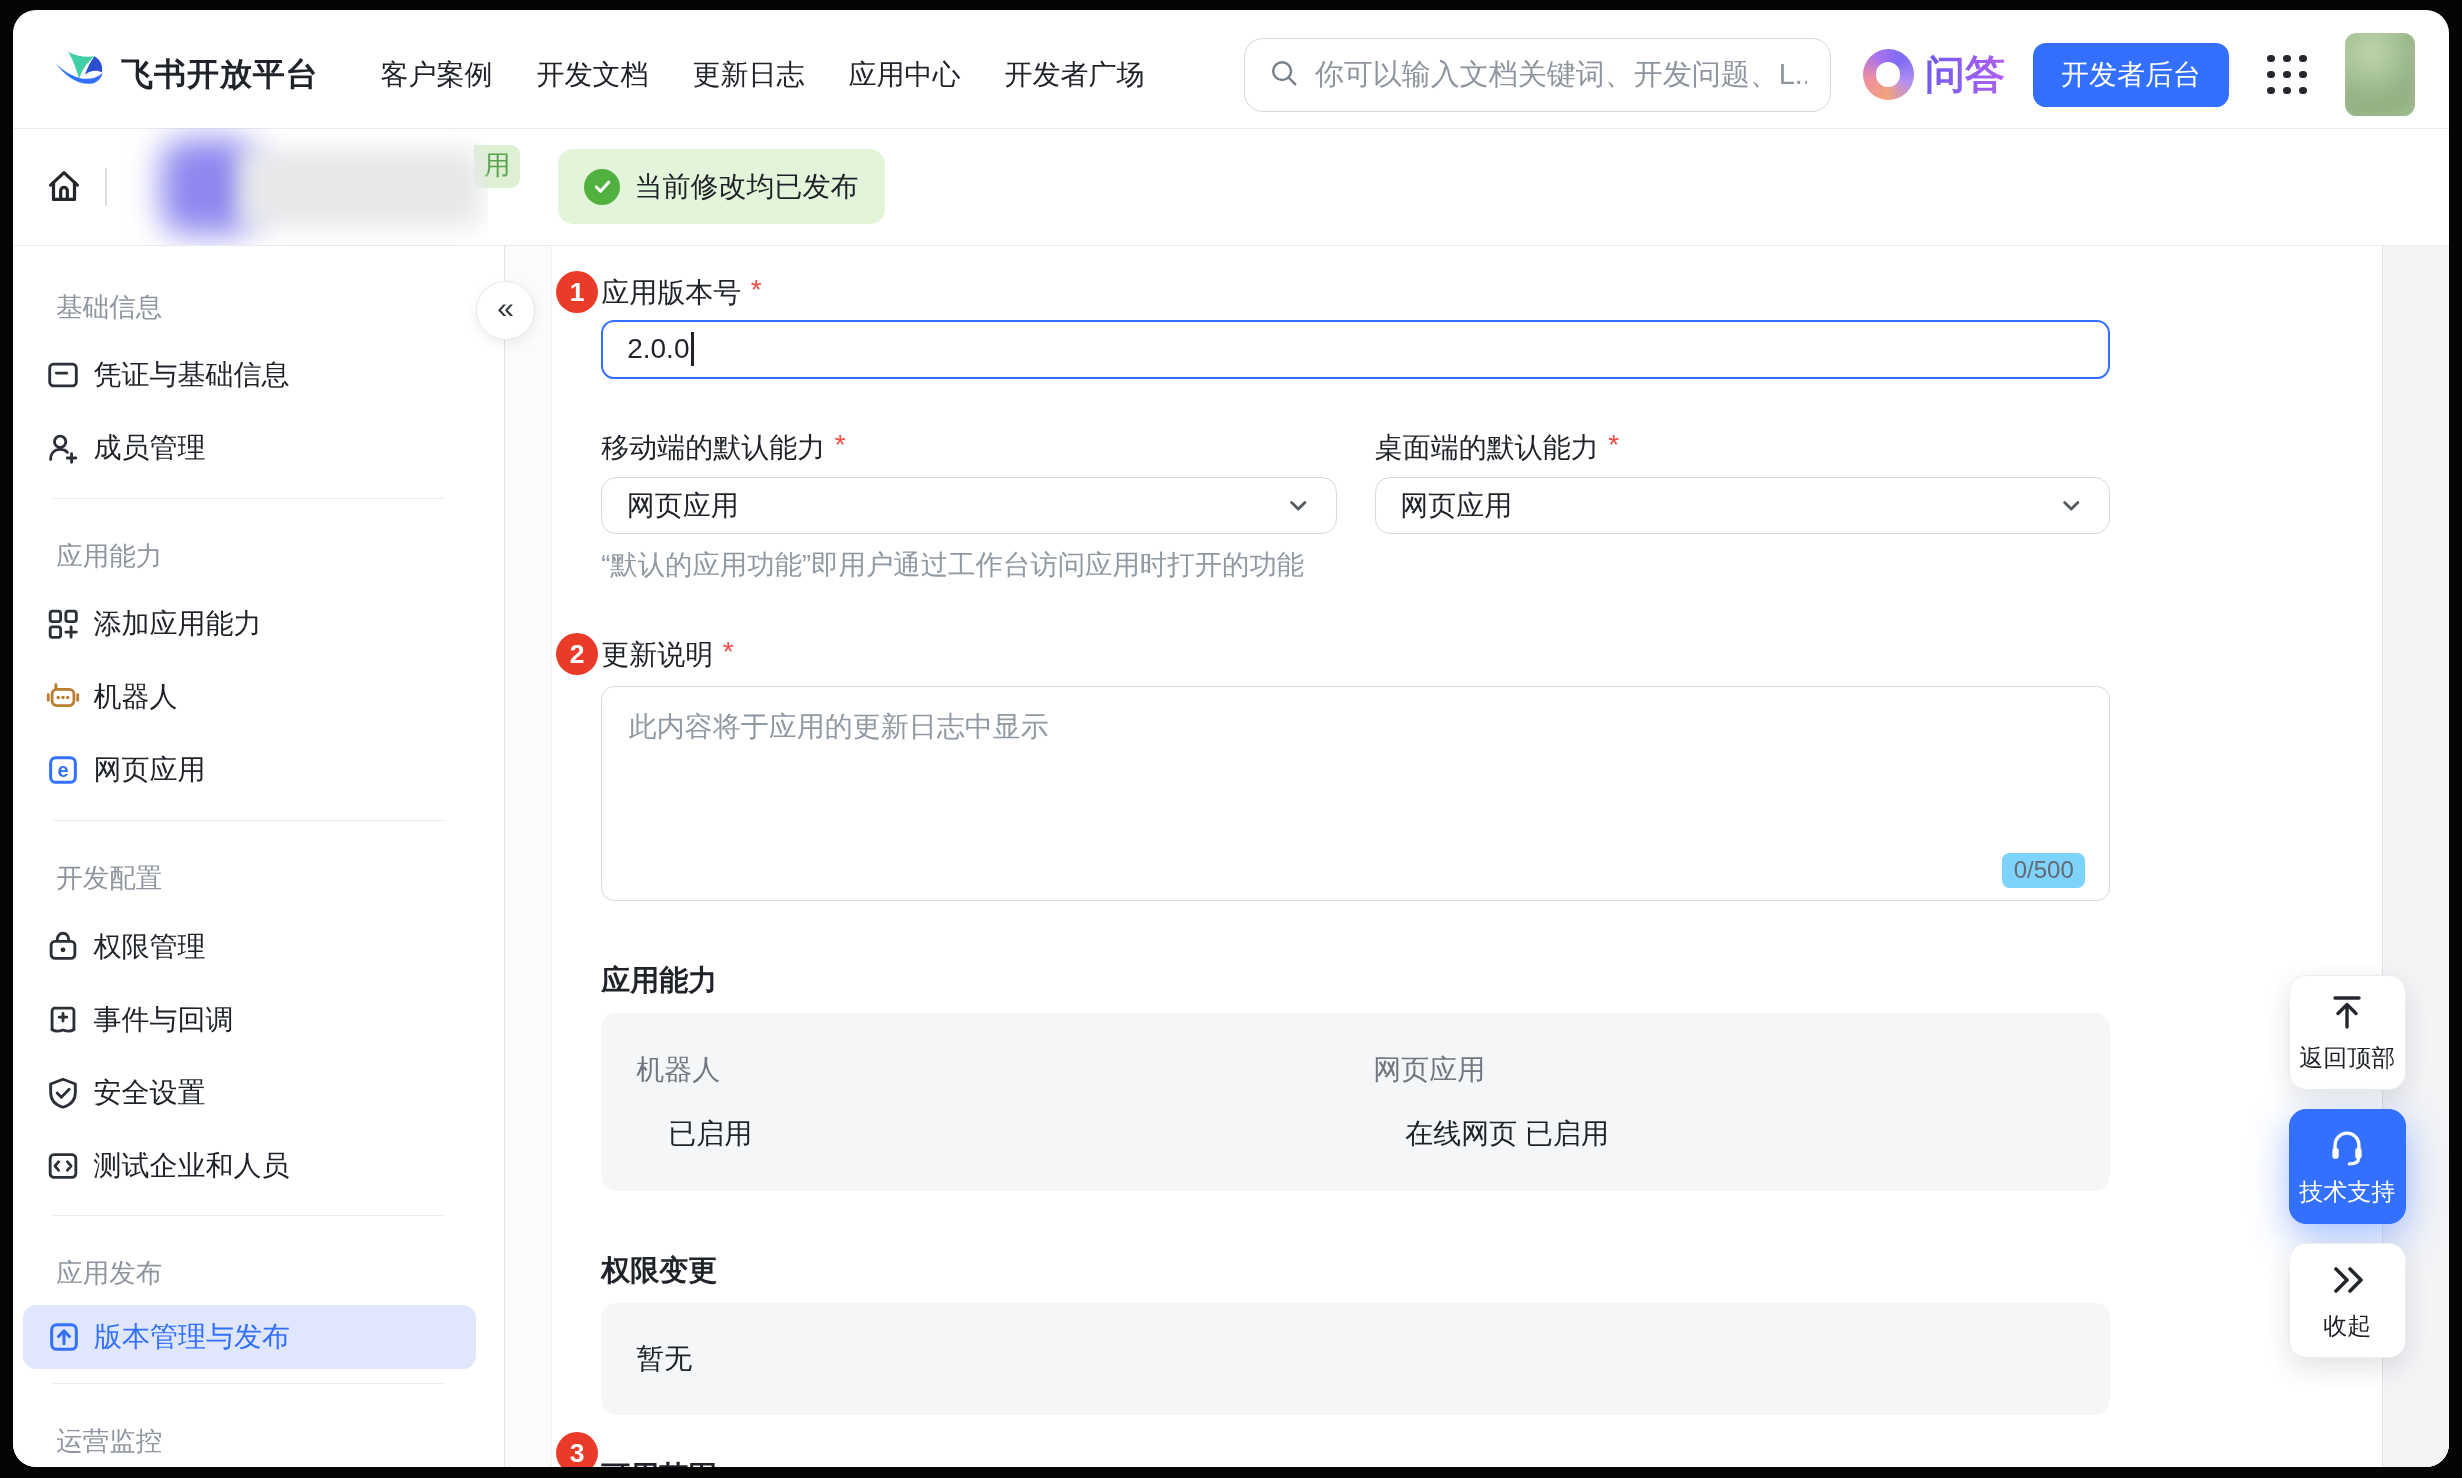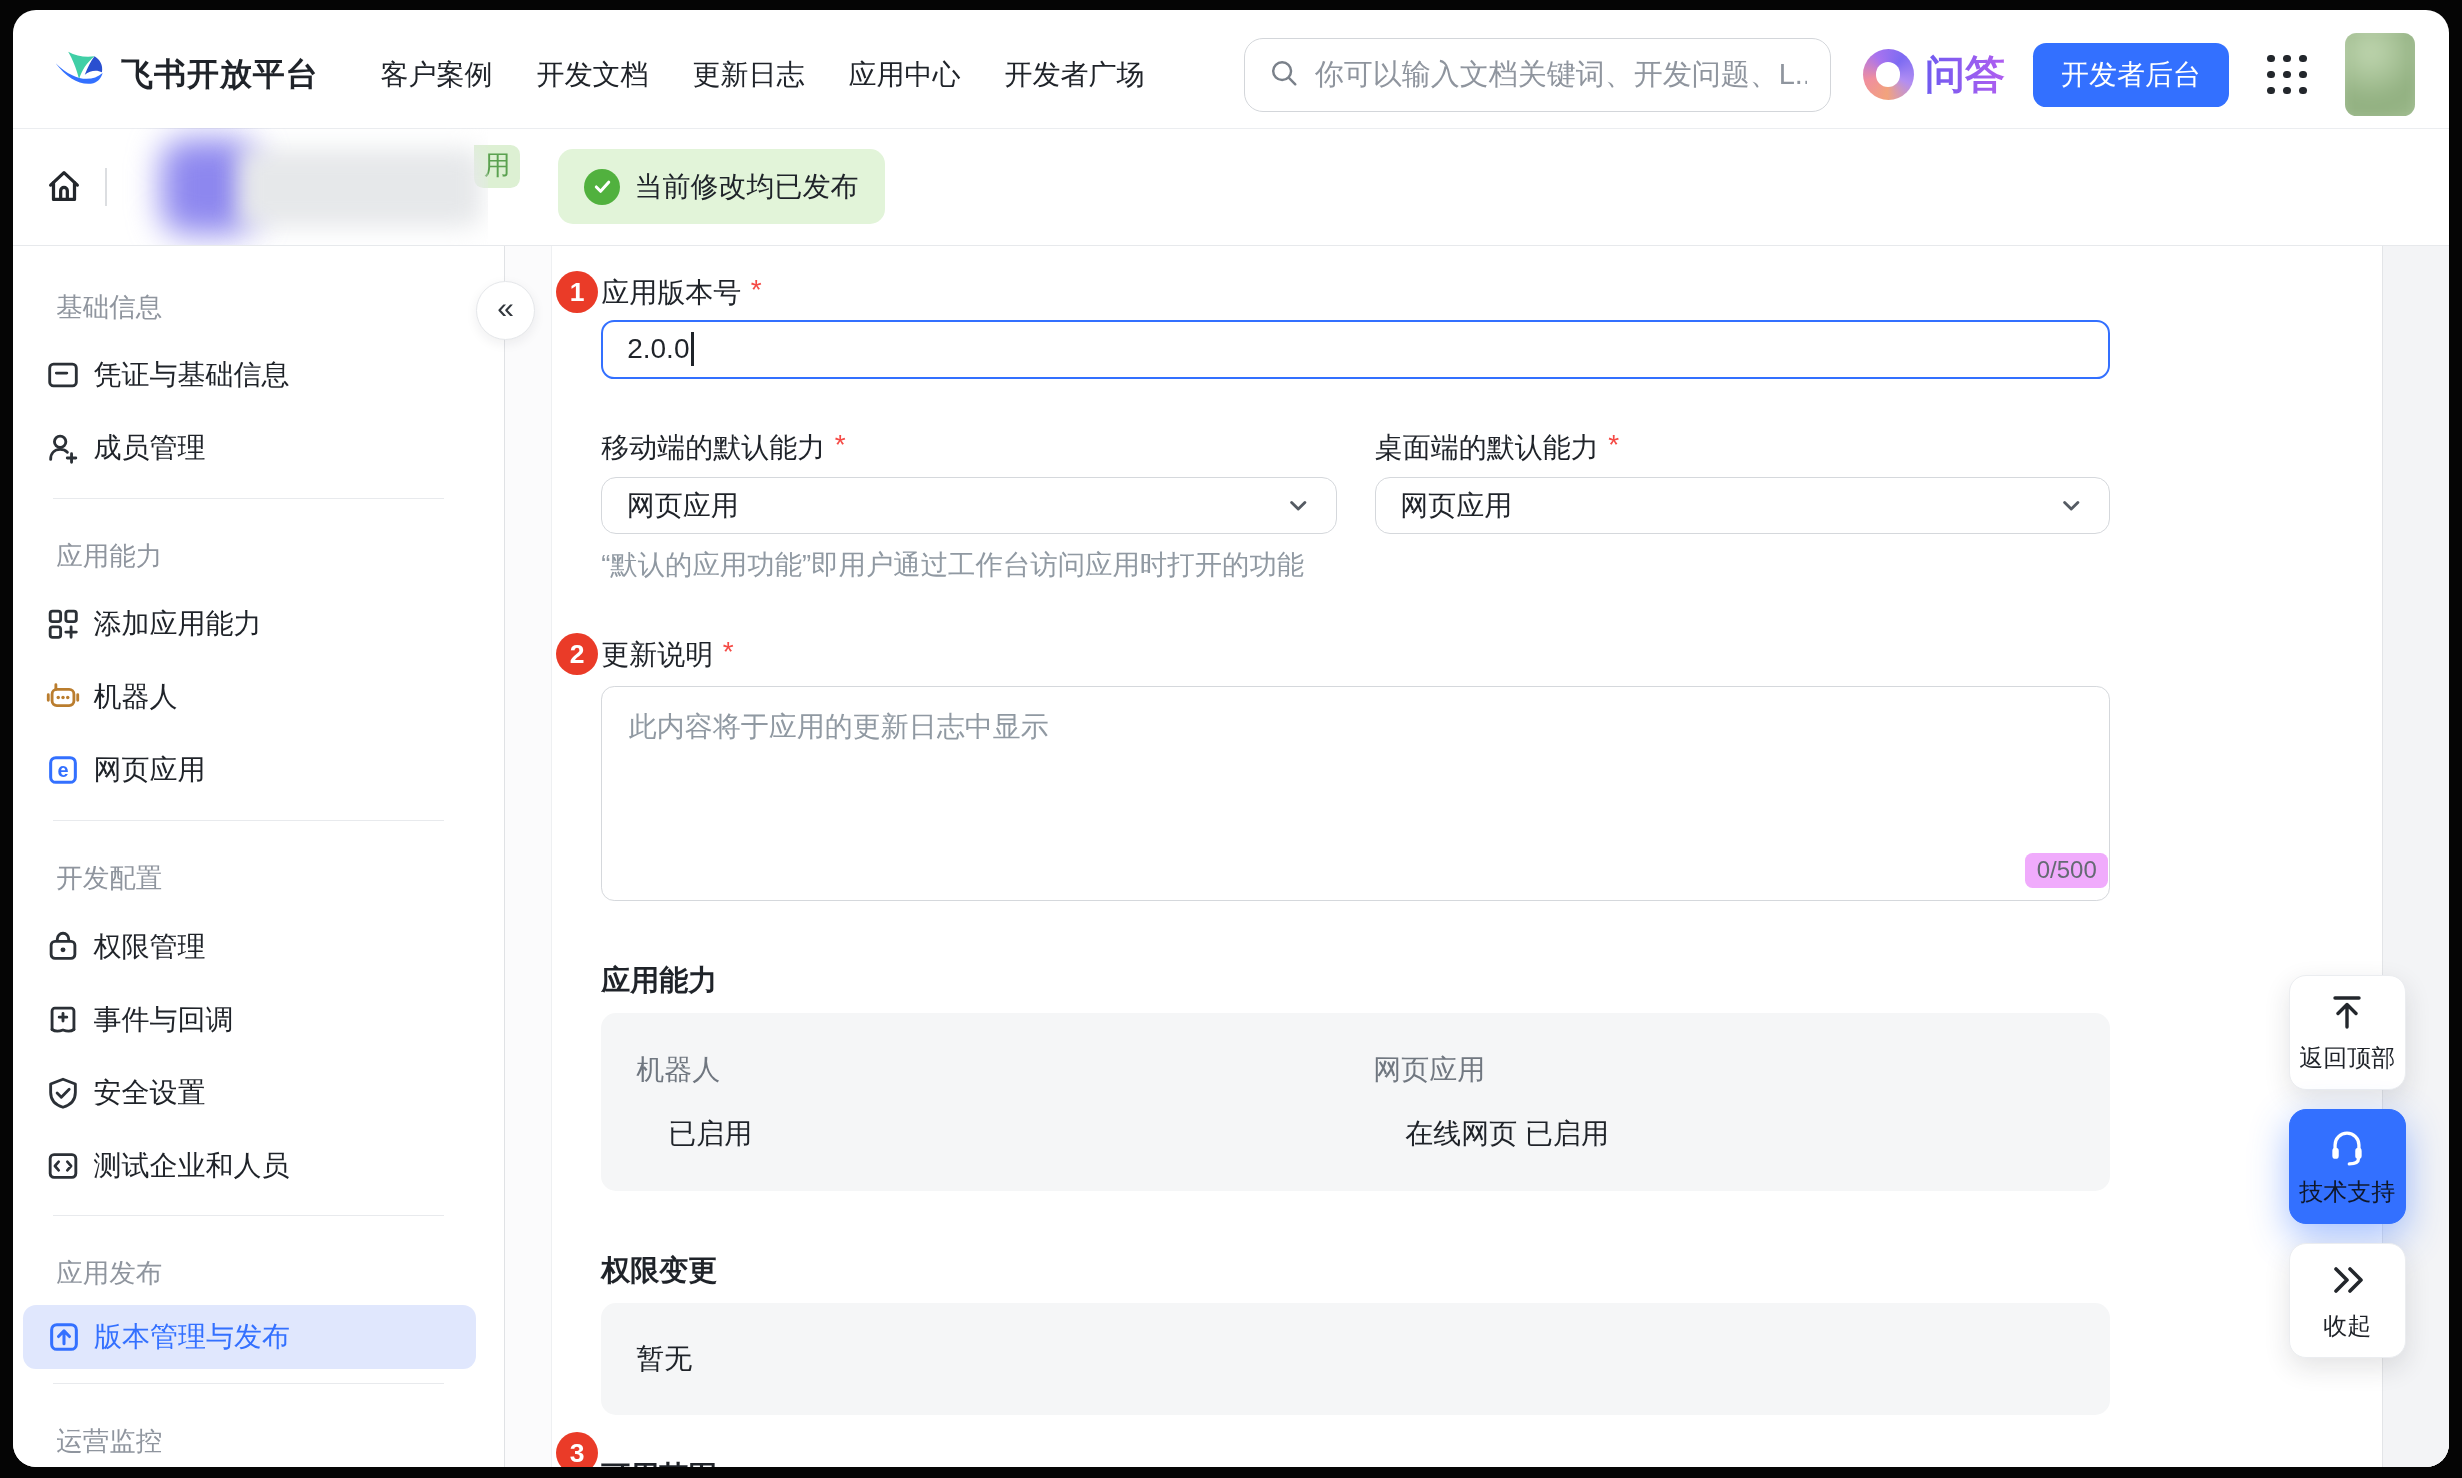--- a/index.html
+++ b/index.html
@@ -107,21 +107,21 @@
   .select-box { margin-top:11.4px; height:57px; border:1.9px solid #d5d8dc; border-radius:15px;
     display:flex; align-items:center; padding:0 24.6px; font-size:28px; cursor:pointer;
     background:#fff; }
   .select-box .chev { margin-left:auto; display:flex; }
   .hint { margin-top:13.2px; color:#9099a2; font-size:27.4px; }
 
   .group-2 { margin-top:51px; }
   .textarea { position:relative; margin-top:9.5px; height:215px; border:1.9px solid #d5d8dc;
     border-radius:13.2px; padding:21px 26.5px; cursor:text; background:#fff; }
   .textarea .ph { color:#9099a2; font-size:28px; }
-  .char-chip { position:absolute; right:1px; bottom:11.4px; background:#f0abfc; color:#646a73;
+  .char-chip { position:absolute; right:24px; bottom:11.4px; background:#7dd3fc; color:#646a73;
     font-size:24px; padding:2.8px 11.4px 4.7px; border-radius:7.6px; }
 
   .sec-heading { margin-top:59px; font-size:29px; font-weight:600; height:40px; line-height:40px; }
   .gray-panel { margin-top:13.2px; background:#f5f6f7; border-radius:15px; }
   .cap-panel { height:178px; display:flex; padding:38px 0 0 35px; }
   .cap-col { width:752px; }
   .cap-name { color:#707780; font-size:28px; }
   .cap-status { margin-top:26.5px; font-size:28px;margin-left:32px; }
   .perm-panel { height:112px; display:flex; align-items:center; padding-left:35px; font-size:28px; }
 
@@ -130,21 +130,21 @@
   .step3 .step-badge { left:-45px; top:0; }
 
   .floating { position:absolute; right:43px; top:729px; display:flex; flex-direction:column;
     gap:19px; z-index:5; }
   .float-btn { width:117px; height:115px; border-radius:17px; background:#fff;
     border:0.9px solid #ebedf0; box-shadow:0 9.5px 26.5px rgba(31,35,41,.12); display:flex;
     flex-direction:column; align-items:center; justify-content:center; gap:7.6px; cursor:pointer; }
   .float-btn span { font-size:24px; }
   .float-btn.support { background:#3370ff; border-color:#3370ff;
     box-shadow:0 13.2px 38px rgba(51,112,255,.45); }
-  .float-btn.support span { color:#0f172a; }
+  .float-btn.support span { color:#ffffff; }
 </style>
 </head>
 <body>
 
 <div class="window">
 
   <div class="topnav">
     <div class="brand">
       <span>
         <svg width="55" height="55" viewBox="0 0 48 48">

